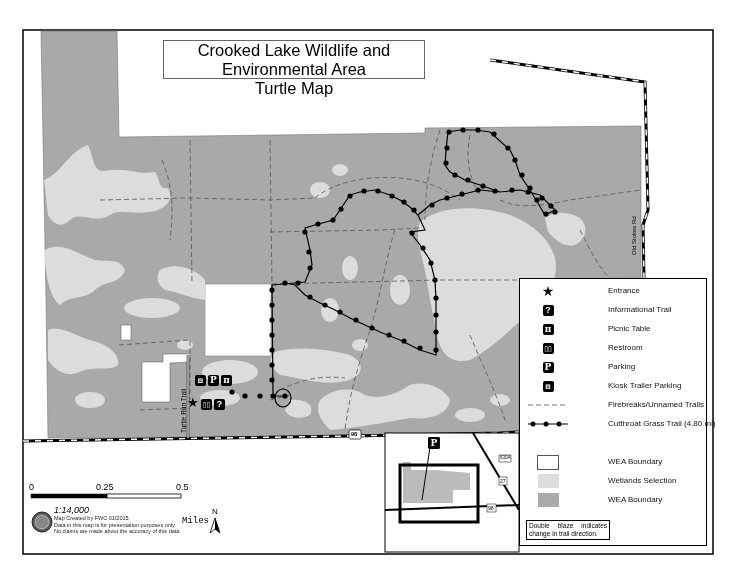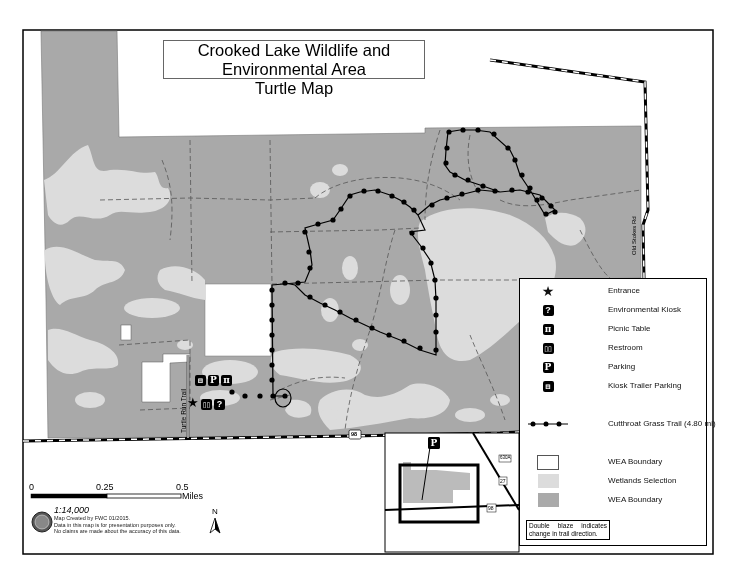--- a/index.html
+++ b/index.html
@@ -229,21 +229,21 @@
   <div class="legend-row" style="top:3px">
     <span class="sym">
         <span style="font-size:14px;">★</span>
       </span>
     <span class="lbl">Entrance</span>
   </div>
   <div class="legend-row" style="top:22px">
     <span class="sym">
         <span class="icon-box" style="font-family:'Liberation Sans',sans-serif;">?</span>
       </span>
-    <span class="lbl">Environmental Kiosk</span>
+    <span class="lbl">Informational Trail</span>
   </div>
   <div class="legend-row" style="top:41px">
     <span class="sym">
         <span class="icon-box">π</span>
       </span>
     <span class="lbl">Picnic Table</span>
   </div>
   <div class="legend-row" style="top:60px">
     <span class="sym">
         <span class="icon-box" style="font-size:7px;">▯▯</span>
@@ -254,20 +254,28 @@
     <span class="sym">
         <span class="icon-box">P</span>
       </span>
     <span class="lbl">Parking</span>
   </div>
   <div class="legend-row" style="top:98px">
     <span class="sym">
         <span class="icon-box" style="font-size:7px;">⊟</span>
       </span>
     <span class="lbl">Kiosk Trailer Parking</span>
+  </div>
+  <div class="legend-row" style="top:117px">
+    <span class="sym">
+        <svg width="40" height="6">
+          <line x1="0" y1="3" x2="40" y2="3" stroke="#444" stroke-width="0.8" stroke-dasharray="5,3"></line>
+        </svg>
+      </span>
+    <span class="lbl">Firebreaks/Unnamed Trails</span>
   </div>
   <div class="legend-row" style="top:136px">
     <span class="sym">
         <svg width="40" height="8">
           <line x1="0" y1="4" x2="40" y2="4" stroke="#000" stroke-width="1"></line>
           <circle cx="5" cy="4" r="2.5"></circle>
           <circle cx="18" cy="4" r="2.5"></circle>
           <circle cx="31" cy="4" r="2.5"></circle>
         </svg>
       </span>
@@ -291,21 +299,21 @@
       </span>
     <span class="lbl">WEA Boundary</span>
   </div>
 </div>
 
 <div class="note">Double blaze indicates change in trail direction.</div>
 
 <div class="scale-lbl" style="left:29px;top:482px;">0</div>
 <div class="scale-lbl" style="left:96px;top:482px;">0.25</div>
 <div class="scale-lbl" style="left:176px;top:482px;">0.5</div>
-<div class="scale-lbl" style="left:182px;top:491px;">Miles</div>
+<div class="scale-lbl" style="left:182px;top:516px;font-family:Liberation Mono, monospace;">Miles</div>
 
 <div class="ratio">1:14,000</div>
 <div class="credits" style="top:515px;">
   <div>Map Created by FWC 01/2015.</div>
   <div>Data in this map is for presentation purposes only.</div>
   <div>No claims are made about the accuracy of this data.</div>
 </div>
 
 <div style="position:absolute;left:212px;top:507px;font-size:8px;">N</div>
 

